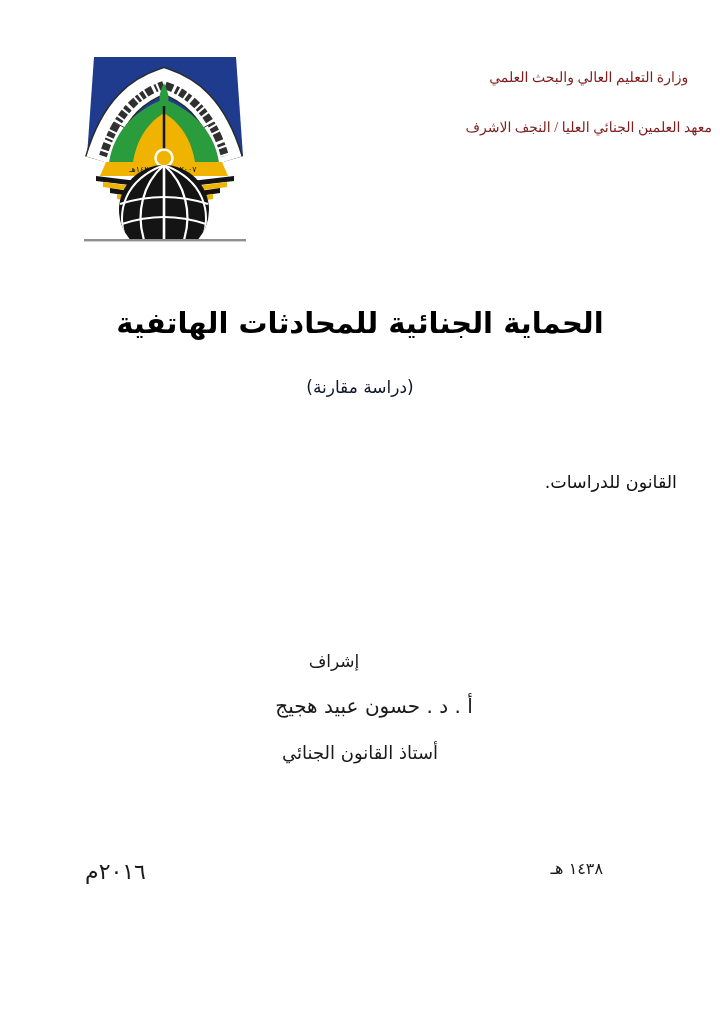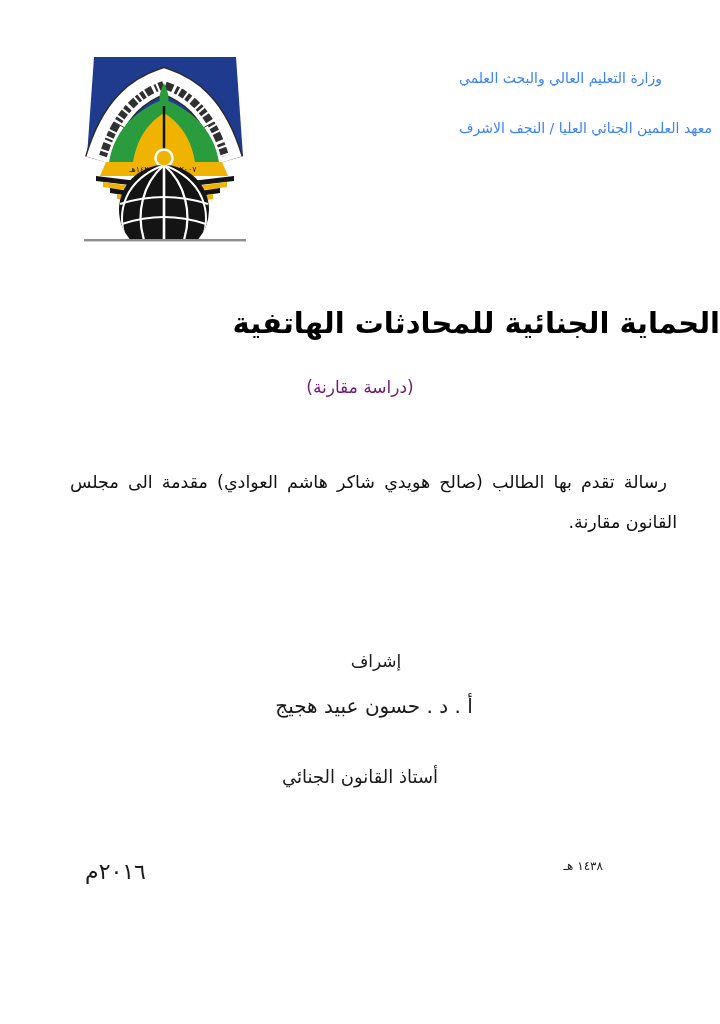--- a/index.html
+++ b/index.html
@@ -7,61 +7,61 @@
     position:relative;
     width:720px;height:1024px;
     background:#ffffff;
     overflow:hidden;
     font-family:"DejaVu Sans", sans-serif;
     color:#1a1a1a;
   }
   
   .ministry{
     position:absolute; top:53px; right:8px;
-    direction:rtl; text-align:left;
-    font-size:14px; line-height:50px; color:#3b82f6;
+    direction:rtl; text-align:center;
+    font-size:14px; line-height:50px; color:#7f1d1d;font-family:Liberation Serif, serif;
   }
   
   .logo-wrap{ position:absolute; left:84px; top:56px; width:162px; height:188px; }
   
   .title-main{
     position:absolute; top:306px; left:0; width:720px;
-    direction:rtl; text-align:right;
+    direction:rtl; text-align:center;
     font-size:29px; font-weight:bold; color:#000;
   }
   .title-sub{
     position:absolute; top:377px; left:0; width:720px;
     direction:rtl; text-align:center;
-    font-size:17px; color:#701a75;
+    font-size:17px; color:#0f172a;
   }
   
   .paragraph{
     position:absolute; top:462px; left:70px; width:607px;
     direction:rtl; font-size:17.5px; line-height:40px; color:#111;
   }
   .para-line{ text-align:justify; text-align-last:justify; }
   .para-line.first{ text-indent:10px; }
   .para-line.last{ text-align:right; text-align-last:right; }
   
   .sup-heading{
     position:absolute; top:651px; left:0; width:668px;
-    direction:rtl; text-align:center; font-size:17px;padding-left:42px;
+    direction:rtl; text-align:center; font-size:17px;
   }
   .sup-name{
     position:absolute; top:694px; left:14px; width:720px;
     direction:rtl; text-align:center; font-size:20px;
   }
   .sup-title{
     position:absolute; top:742px; left:0; width:720px;
-    direction:rtl; text-align:center; font-size:18px;margin-top:24px;
+    direction:rtl; text-align:center; font-size:18px;
   }
   
   .date-hijri{
     position:absolute; top:859px; right:117px;
-    direction:rtl; font-size:12px;
+    direction:rtl; font-size:16px;
   }
   .date-greg{
     position:absolute; top:859px; left:85px;
     direction:rtl; font-size:22px;
   }
 </style>
 </head>
 <body>
 
 <div class="page">
@@ -138,22 +138,21 @@
       </g>
 
       <rect x="0" y="183" width="162" height="2.4" fill="#8f8f8f"></rect>
     </svg>
   </div>
 
   <div class="title-main">الحماية الجنائية للمحادثات الهاتفية</div>
   <div class="title-sub">(دراسة مقارنة)</div>
 
   <div class="paragraph">
-    <div class="para-line first">رسالة تقدم بها الطالب (صالح هويدي شاكر هاشم العوادي) مقدمة الى مجلس</div>
-    <div class="para-line last">القانون مقارنة.</div>
+    <div class="para-line last">القانون للدراسات.</div>
   </div>
 
   <div class="sup-heading">إشراف</div>
   <div class="sup-name">أ . د .  حسون عبيد هجيج</div>
   <div class="sup-title">أستاذ القانون الجنائي</div>
 
   <div class="date-hijri">١٤٣٨ هـ</div>
   <div class="date-greg">٢٠١٦م</div>
 
 </div>

